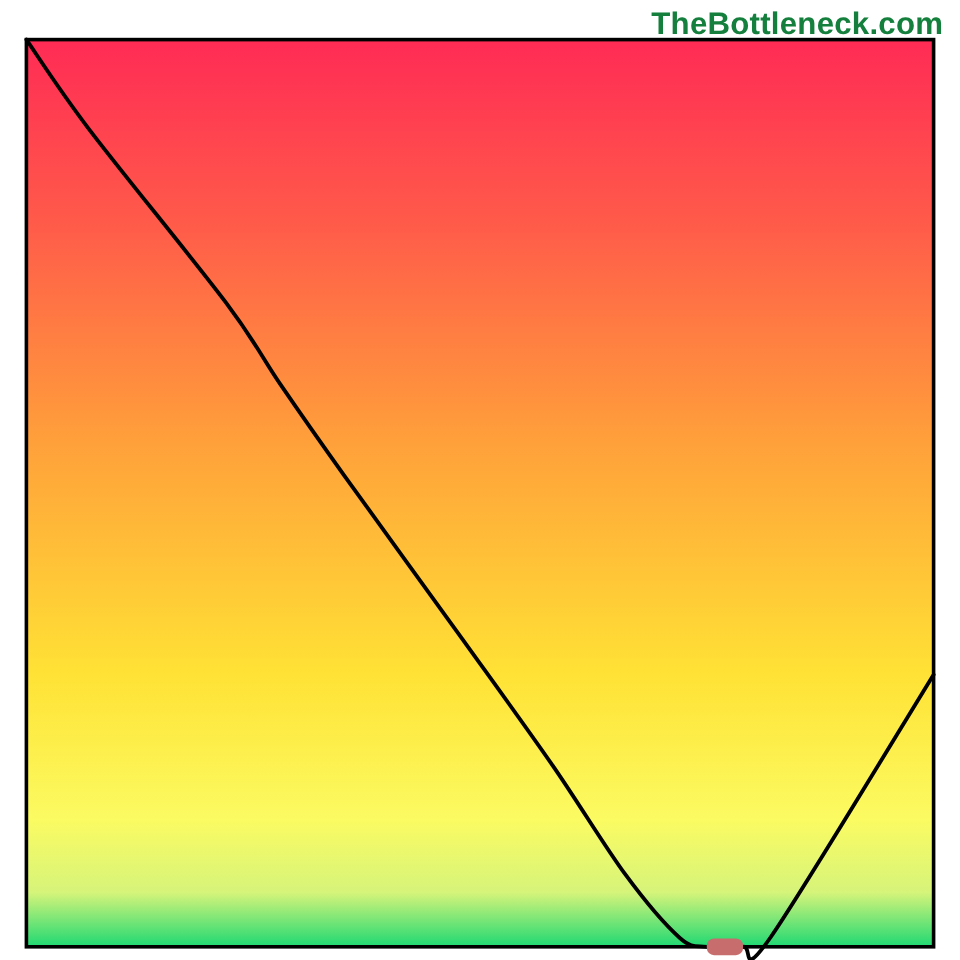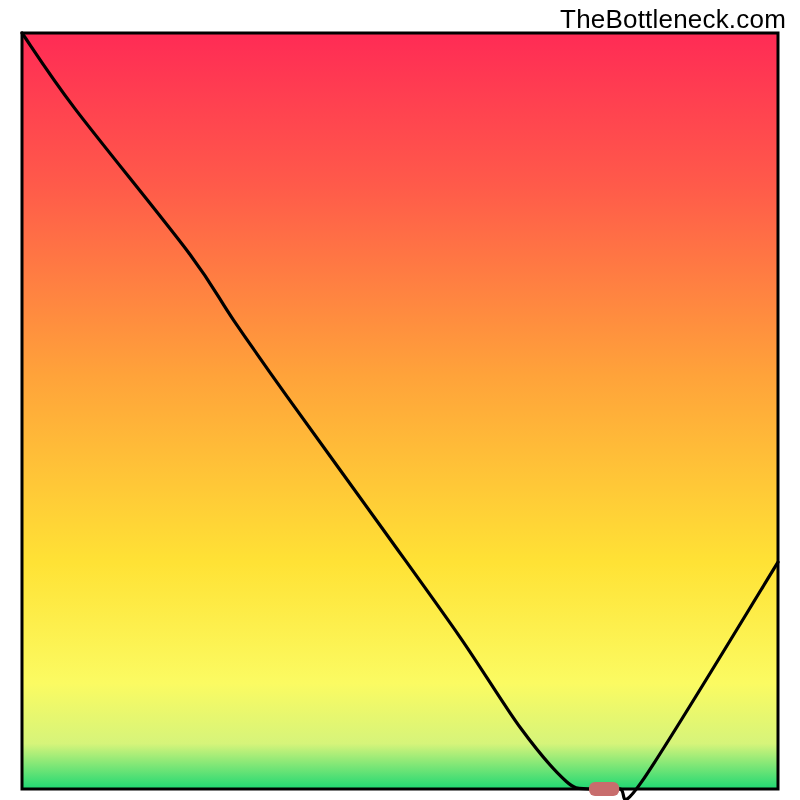--- a/index.html
+++ b/index.html
@@ -14,22 +14,22 @@
     position: relative;
     width: 800px;
     height: 800px;
   }
   .watermark {
     position: absolute;
     top: 4px;
     right: 14px;
     font-family: Arial, Helvetica, sans-serif;
     font-size: 26px;
-    font-weight: 400;
-    color: #000000;
+    font-weight: 700;
+    color: #15803d;
     letter-spacing: 0.2px;
   }
   svg.plot {
     position: absolute;
     left: 0;
     top: 0;
   }
   
   .marker {
     fill: #c86d6d;

